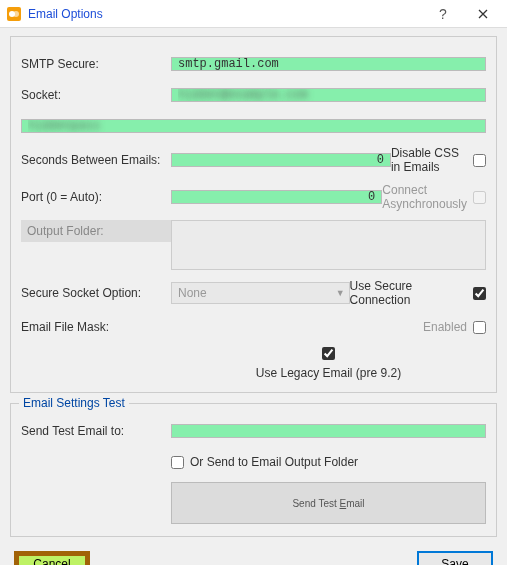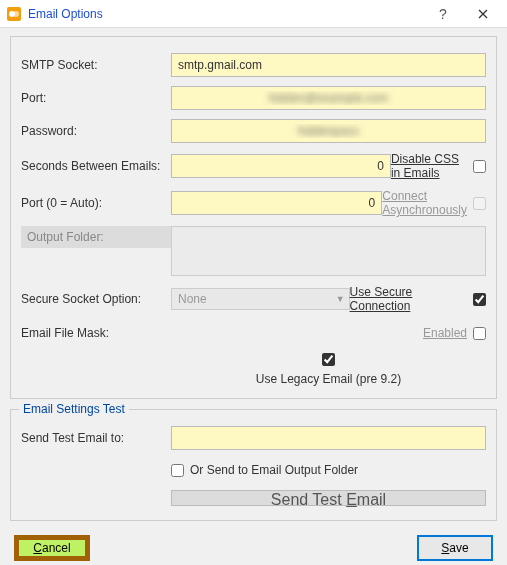--- a/index.html
+++ b/index.html
@@ -65,29 +65,29 @@
     width: 150px;
     color: #888;
   }
   .field {
     flex: 1;
     display: flex;
     align-items: center;
   }
   input[type="text"], .text-input {
     width: 100%;
-    height: 24px;
+    height: 14px;
     padding: 2px 6px;
     border: 1px solid #bbb;
-    background: #fef9c3;
-    font-family: Liberation Sans, sans-serif;
+    background: #86efac;
+    font-family: Liberation Mono, monospace;
     font-size: 12px;
     color: #333;
   }
-  input[type="text"].blurred { color: transparent; text-shadow: 0 0 6px rgba(80,80,80,0.8); text-align: center; }
+  input[type="text"].blurred { color: transparent; text-shadow: 0 0 6px rgba(80,80,80,0.8); }
   .num-input {
     width: 160px;
     height: 22px;
     padding: 2px 6px;
     border: 1px solid #bbb;
     background: #fff;
     text-align: right;
     font-family: inherit;
     font-size: 12px;
   }
@@ -103,21 +103,21 @@
     color: #999;
     font-size: 12px;
   }
   .select-arrow { font-size: 9px; color: #999; }
   .right-check {
     display: flex;
     align-items: center;
     gap: 6px;
     margin-left: auto;
   }
-  .right-check label { color: #333; font-size: 12px; text-decoration: underline; }
+  .right-check label { color: #333; font-size: 12px; }
   .right-check label.dim { color: #999; }
   .chk {
     width: 13px; height: 13px;
     accent-color: #333;
   }
   .legacy-row {
     display: flex;
     align-items: center;
     padding-left: 150px;
     gap: 6px;
@@ -133,26 +133,26 @@
     width: 260px;
     height: 22px;
     padding: 2px 6px;
     border: 1px solid #ccc;
     background: #ebebeb;
     color: #999;
     font-size: 12px;
   }
   .wide-btn {
     width: 100%;
-    height: 16px;
+    height: 42px;
     border: 1px solid #bbb;
     background: #dcdcdc;
     color: #555;
     font-family: inherit;
-    font-size: 16px;
+    font-size: 10px;
     cursor: default;
   }
   .btnrow {
     display: flex;
     justify-content: space-between;
     padding: 4px 4px 0 4px;
   }
   .btn {
     min-width: 76px;
     height: 26px;
@@ -188,35 +188,34 @@
         <path d="M1 1 L9 9 M9 1 L1 9" stroke="#333" stroke-width="1.3"></path>
       </svg>
   </span>
 </div>
 
 <div class="content">
 
   <div class="groupbox">
 
     <div class="row">
-      <div class="label">SMTP Socket:</div>
+      <div class="label">SMTP Secure:</div>
       <div class="field">
           <input type="text" value="smtp.gmail.com" style="">
         </div>
     </div>
 
     <div class="row">
-      <div class="label">Port:</div>
+      <div class="label">Socket:</div>
       <div class="field">
           <input type="text" class="blurred" value="hidden@example.com" style="">
         </div>
     </div>
 
     <div class="row">
-      <div class="label">Password:</div>
       <div class="field">
           <input type="text" class="blurred" value="hiddenpass" style="">
         </div>
     </div>
 
     <div class="row">
       <div class="label">Seconds Between Emails:</div>
       <div class="field">
         <input type="text" class="num-input" value="0" style="">
         <div class="right-check">

